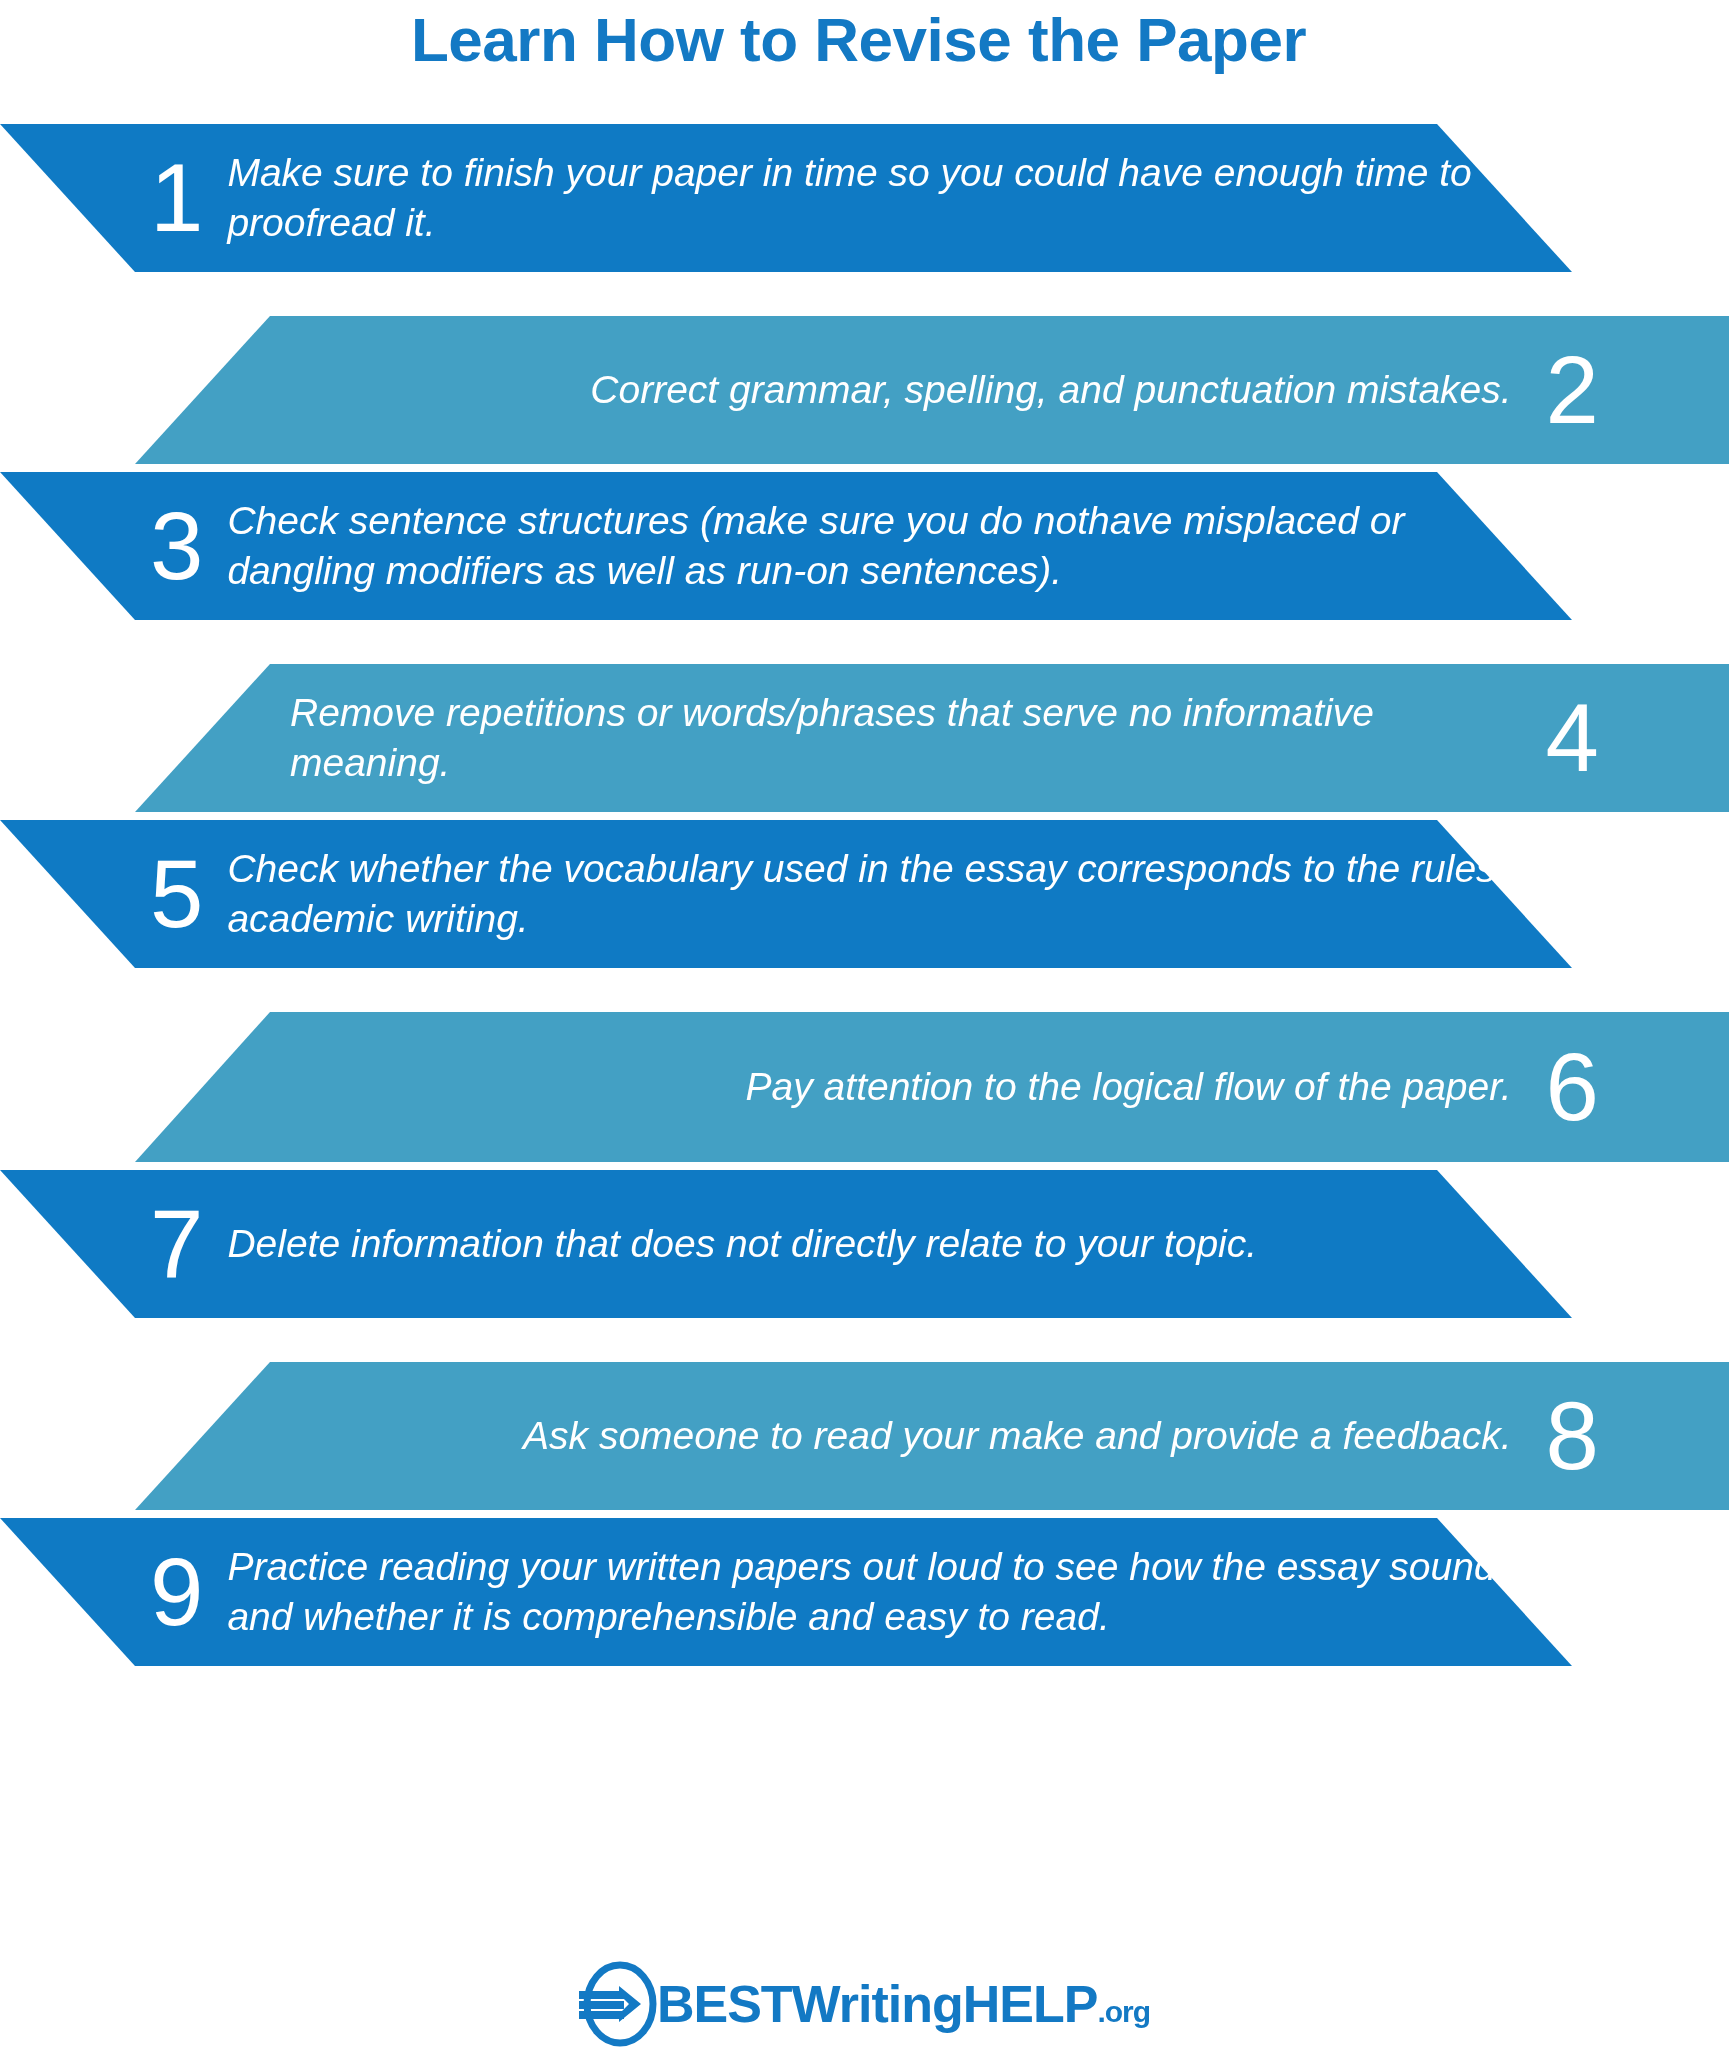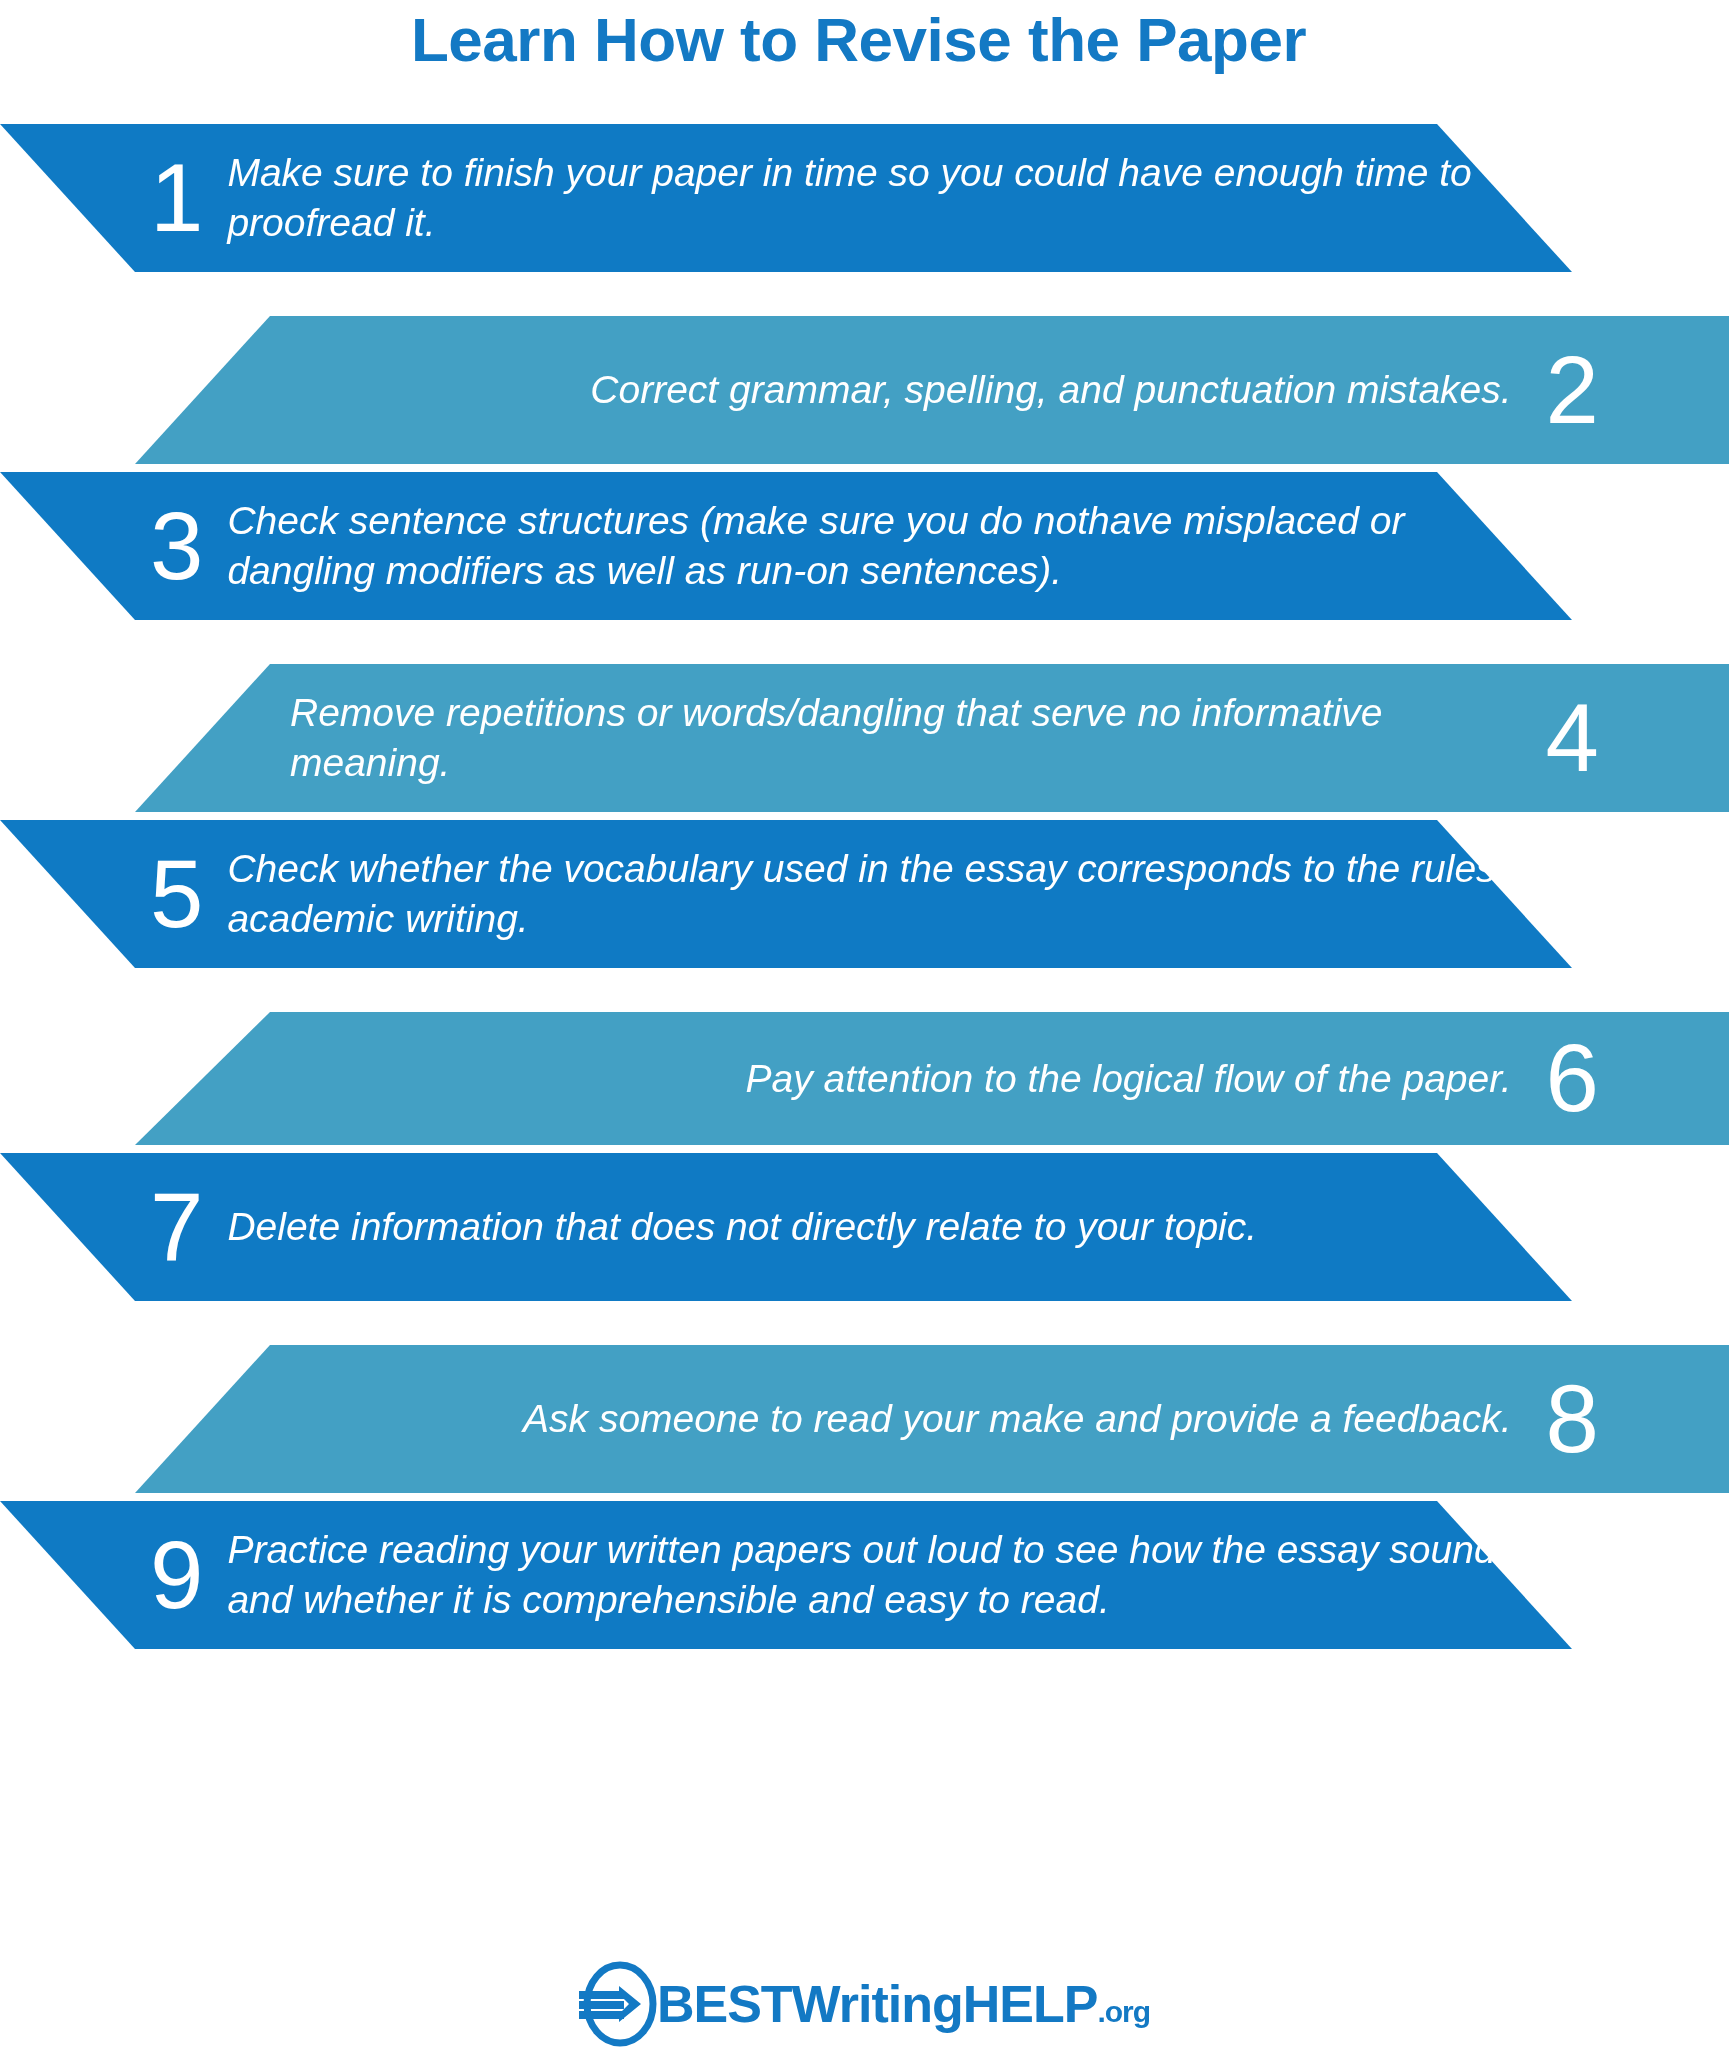--- a/index.html
+++ b/index.html
@@ -133,34 +133,34 @@
       <div class="inner">
         <div class="num">3</div>
         <div class="txt">Check sentence structures (make sure you do nothave misplaced or dangling modifiers as well as run-on sentences).</div>
       </div>
     </div>
     <div class="band even" style="height: 148px; margin-bottom: 8px;">
       <svg class="shape" viewBox="0 0 1729 148" preserveAspectRatio="none">
         <polygon points="270,0 1729,0 1729,148 135,148" fill="#43A0C4"></polygon>
       </svg>
       <div class="inner">
-        <div class="txt">Remove repetitions or words/dangling that serve no informative meaning.</div>
+        <div class="txt">Remove repetitions or words/phrases that serve no informative meaning.</div>
         <div class="num">4</div>
       </div>
     </div>
     <div class="band odd" style="height: 148px; margin-bottom: 8px;">
       <svg class="shape" viewBox="0 0 1729 148" preserveAspectRatio="none">
         <polygon points="0,0 1437,0 1572,148 135,148" fill="#0F7AC4"></polygon>
       </svg>
       <div class="inner">
         <div class="num">5</div>
         <div class="txt">Check whether the vocabulary used in the essay corresponds to the rules of academic writing.</div>
       </div>
     </div>
-    <div class="band even" style="height: 133px; margin-bottom: 8px;">
+    <div class="band even" style="height: 150px; margin-bottom: 8px;">
       <svg class="shape" viewBox="0 0 1729 118" preserveAspectRatio="none">
         <polygon points="270,0 1729,0 1729,118 135,118" fill="#43A0C4"></polygon>
       </svg>
       <div class="inner">
         <div class="txt">Pay attention to the logical flow of the paper.</div>
         <div class="num">6</div>
       </div>
     </div>
     <div class="band odd" style="height: 148px; margin-bottom: 8px;">
       <svg class="shape" viewBox="0 0 1729 148" preserveAspectRatio="none">

